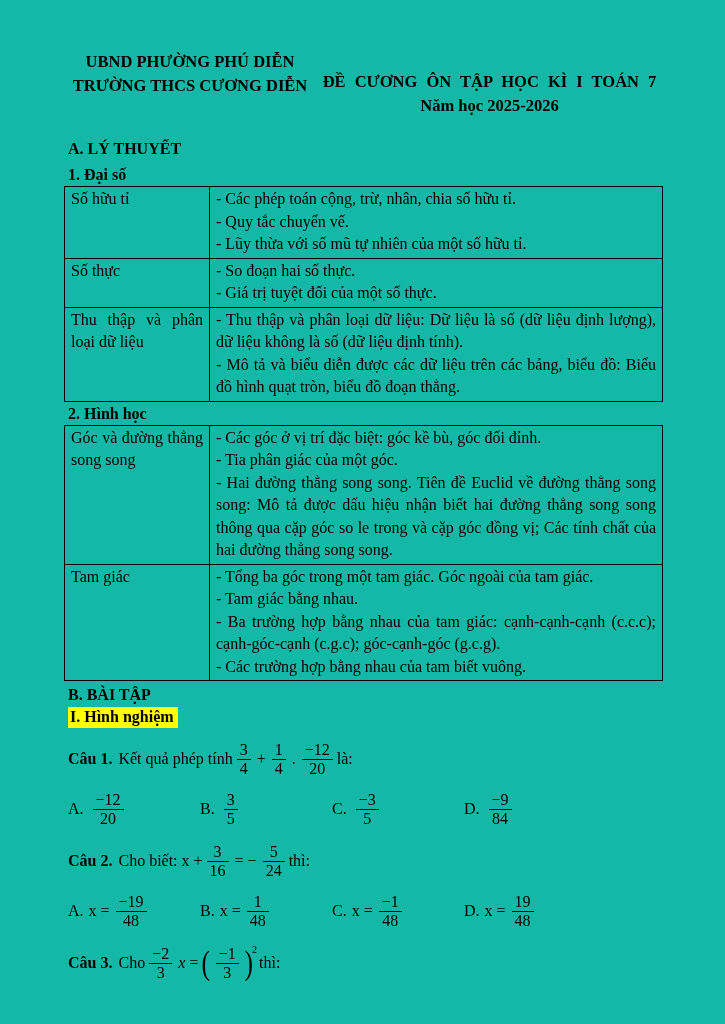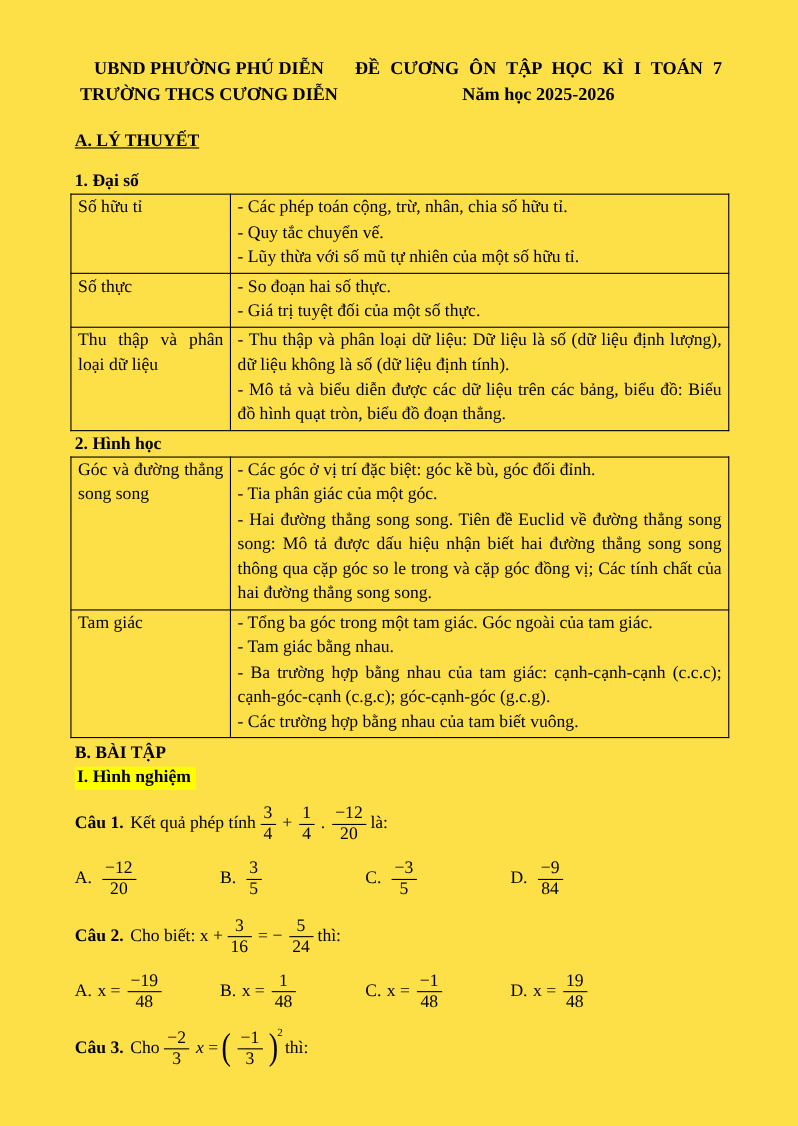--- a/index.html
+++ b/index.html
@@ -1,34 +1,34 @@
 <!DOCTYPE html>
 <html><head>
 <meta charset="utf-8">
 <style>
   html,body { margin:0; padding:0; background:#ffffff; }
   .page {
     position:relative;
     width:725px; height:1024px;
     margin:0 auto;
-    background:#fde047;
+    background:#14b8a6;
     box-sizing:border-box;
     padding:50px 62px 0 64px;
     font-family:"Liberation Serif","DejaVu Serif",serif;
     font-size:16px;
     color:#000;
     overflow:hidden;
   }
   
   .doc-header { display:flex; font-weight:bold; font-size:16.5px; line-height:24px; }
   .doc-header .left { width:252px; text-align:center; }
   .doc-header .right { flex:1; text-align:center; }
-  .doc-header .right .title1 { word-spacing:5px; }
-
-  .sec-a { font-weight:bold; margin:22px 0 18px 4px;text-decoration:underline; }
+  .doc-header .right .title1 { word-spacing:5px;margin-top:20px; }
+
+  .sec-a { font-weight:bold; margin:22px 0 8px 4px; }
   .sub-b { font-weight:bold; margin:2px 0 2px 4px; }
 
   table.topic-table { width:100%; border-collapse:collapse; table-layout:fixed; }
   table.topic-table td {
     border:1.5px solid #000;
     vertical-align:top;
     padding:1px 6px 2px 6px;
     line-height:22.5px;
   }
   td.topic-col { width:132px; text-align:justify; }

